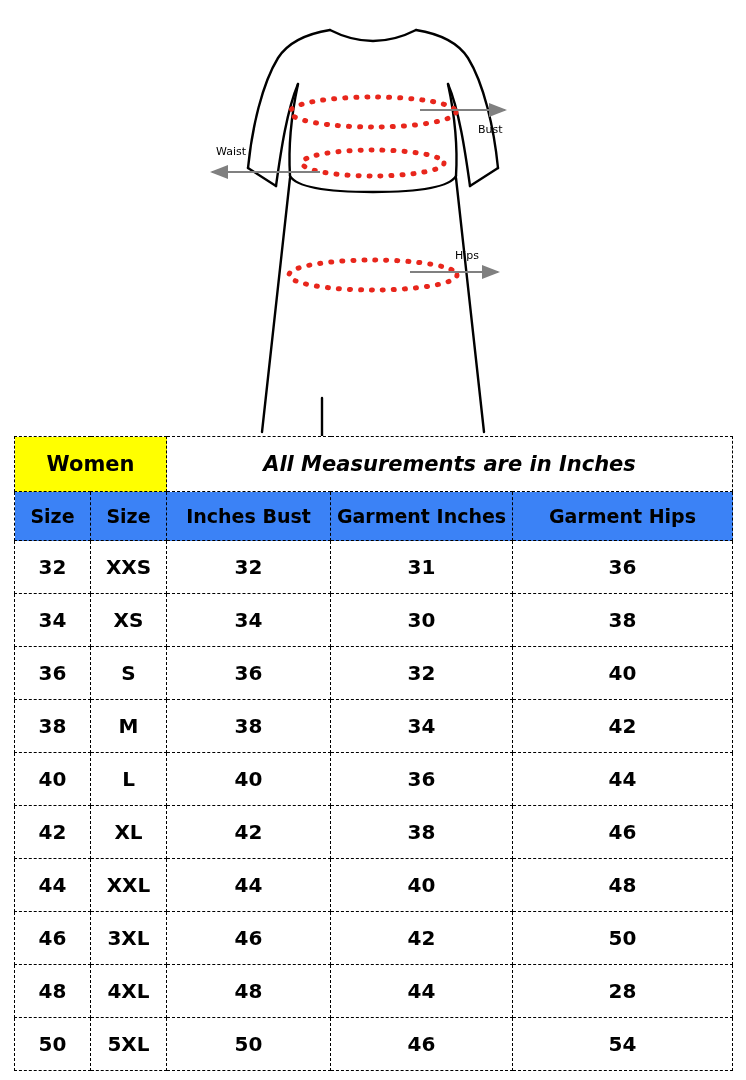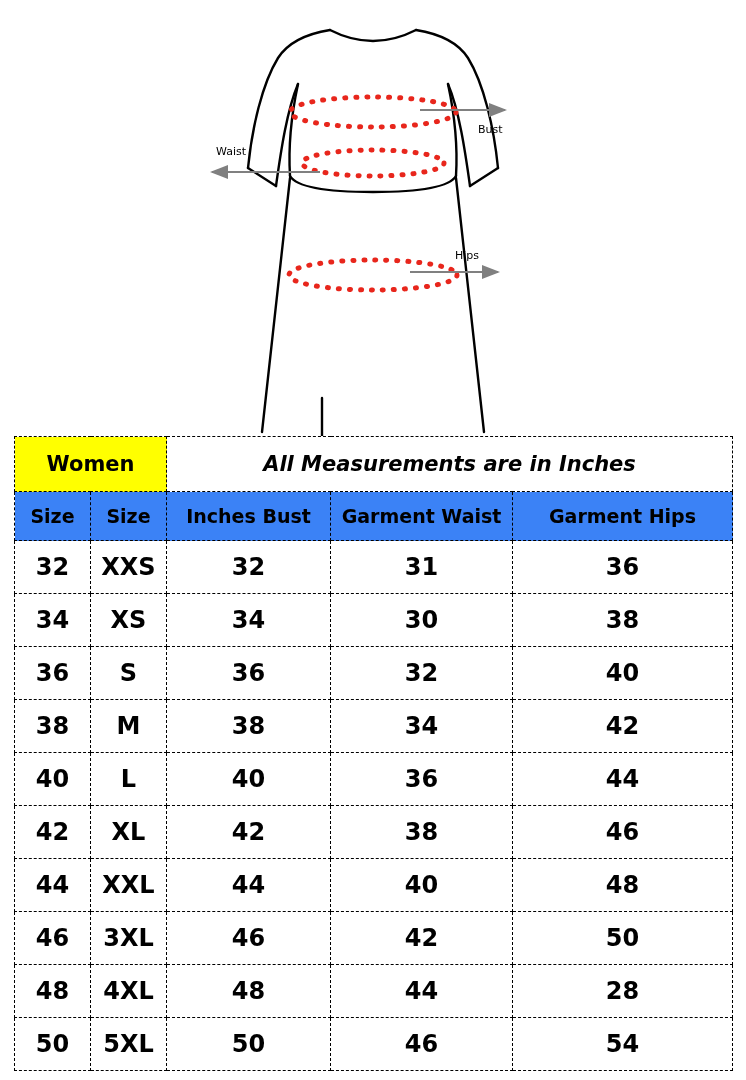--- a/index.html
+++ b/index.html
@@ -73,21 +73,21 @@
   }
 
   tr.header-row td {
     height: 46px;
     font-size: 19px;
     background: #3b82f6;
   }
 
   tr.data-row td {
     height: 50px;
-    font-size: 24px;
+    font-size: 20px;
     background: #ffffff;
   }
 </style>
 </head>
 <body>
 
 <div id="page">
 
   <div id="illustration">
     <svg width="746" height="436" viewBox="0 0 746 436" xmlns="http://www.w3.org/2000/svg">
@@ -156,21 +156,21 @@
       </colgroup>
       <tbody>
         <tr class="title-row">
           <td class="title-women" colspan="2">Women</td>
           <td class="title-measure" colspan="3">All Measurements are in Inches</td>
         </tr>
         <tr class="header-row">
           <td>Size</td>
           <td>Size</td>
           <td>Inches Bust</td>
-          <td>Garment Waist</td>
+          <td>Garment Inches</td>
           <td>Garment Hips</td>
         </tr>
 
         <tr class="data-row">
           <td>32</td>
           <td>XXS</td>
           <td>32</td>
           <td>31</td>
           <td>36</td>
         </tr>

